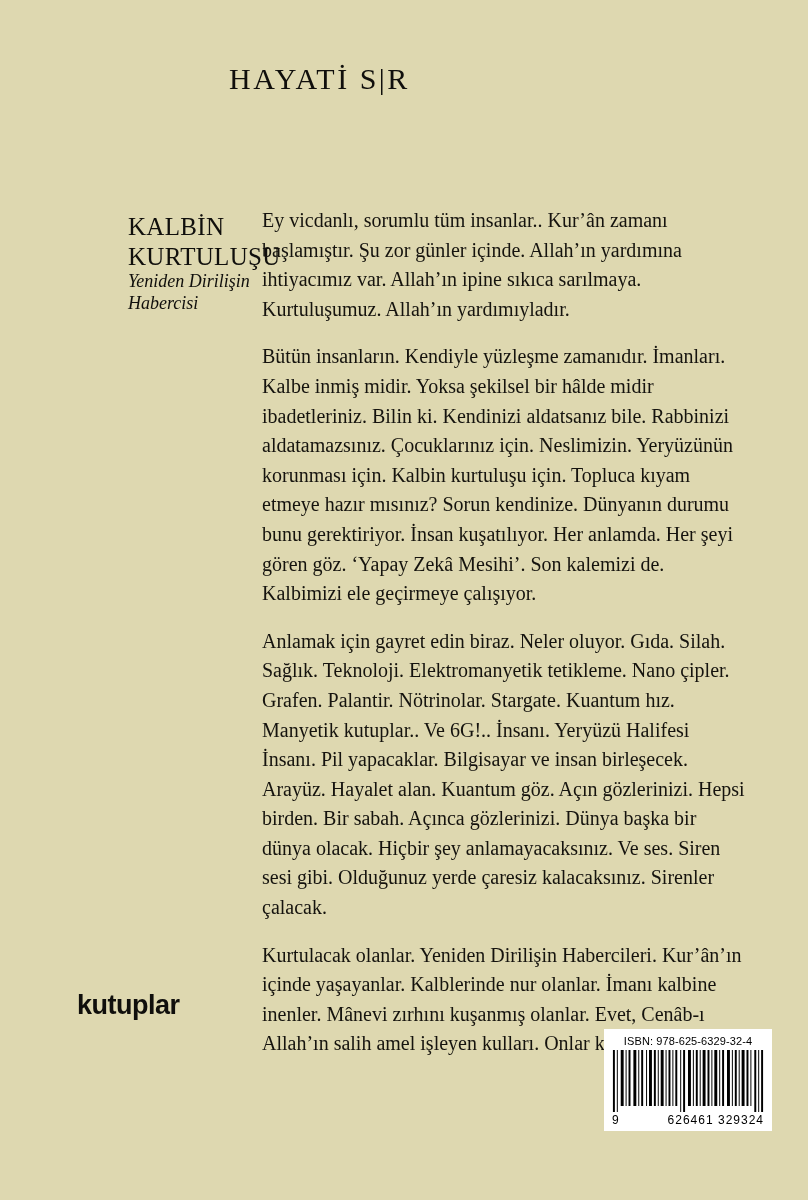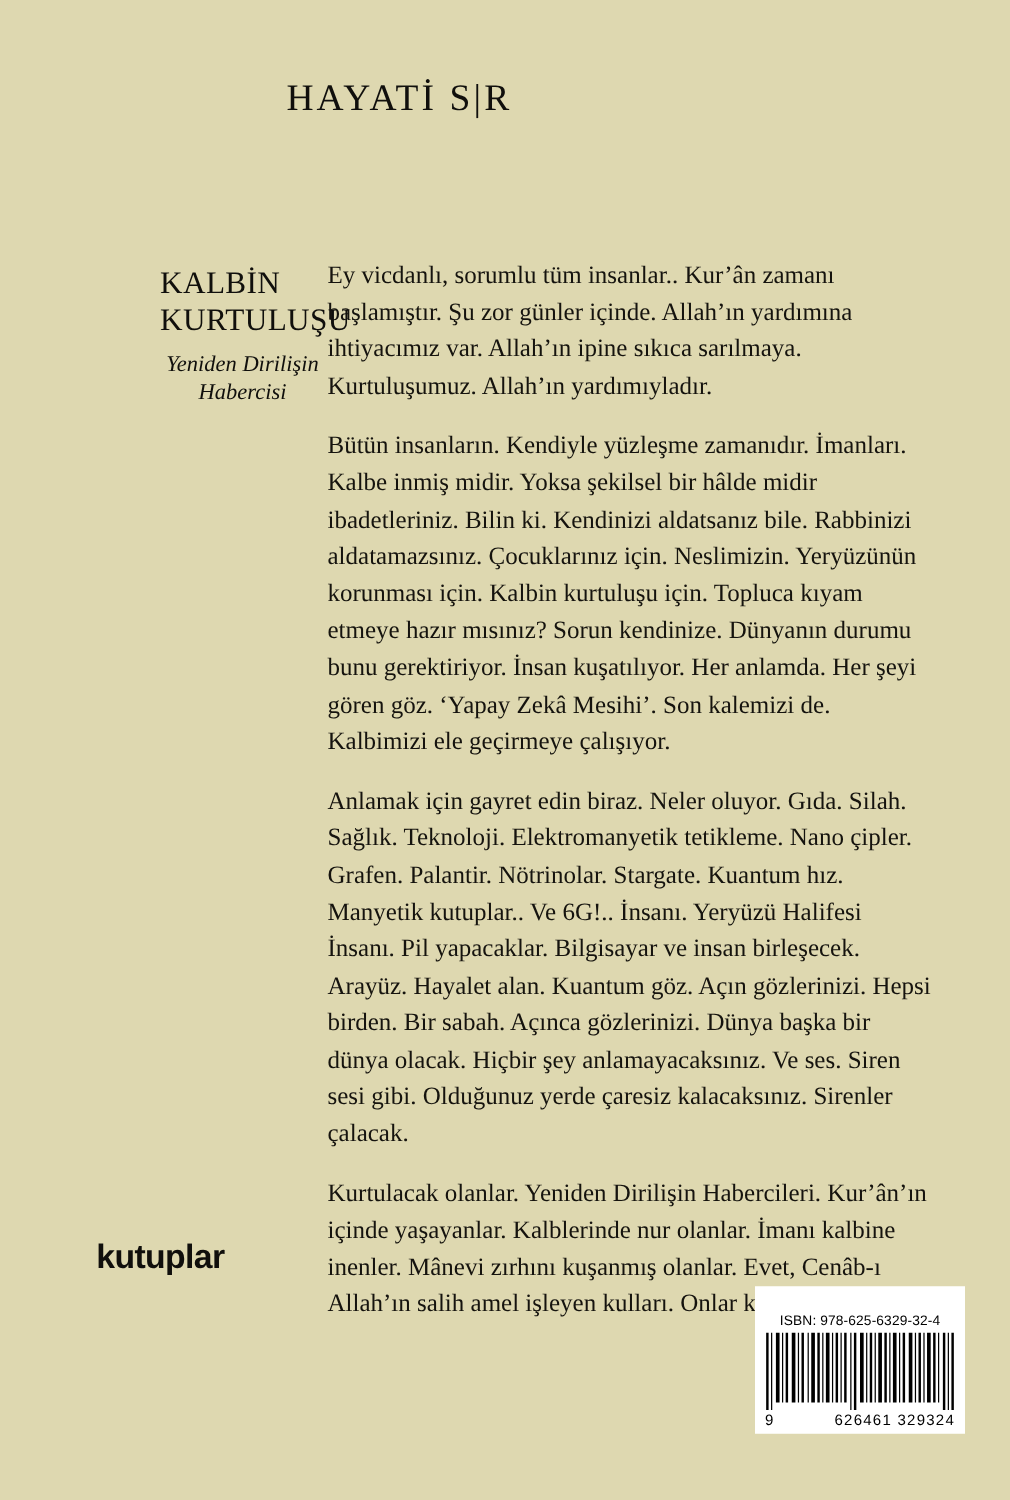--- a/index.html
+++ b/index.html
@@ -47,27 +47,25 @@
     width: 132px;
   }
   .book-title {
     font-family: "Liberation Serif", serif;
     font-size: 25px;
     line-height: 1.18;
     color: #100f0c;
     letter-spacing: 0.3px;
   }
   .book-subtitle {
-    margin-top: 10px;
     font-family: "Liberation Serif", serif;
     font-style: italic;
     font-size: 18px;
     line-height: 1.2;
     color: #100f0c;
-    text-align: center;
   }
 
   
   .body-col {
     position: absolute;
     top: 206px;
     left: 262px;
     width: 484px;
   }
   .para {
@@ -94,21 +92,21 @@
     color: #100f0c;
   }
 
   
   .isbn-block {
     position: absolute;
     left: 604px;
     top: 1029px;
     width: 168px;
     background: #ffffff;
-    padding: 22px 6px 4px 6px;
+    padding: 6px 6px 4px 6px;
     box-sizing: border-box;
   }
   .isbn-text {
     font-family: "Liberation Sans", sans-serif;
     font-size: 11px;
     color: #000;
     text-align: center;
     letter-spacing: 0.1px;
     margin-bottom: 3px;
   }

